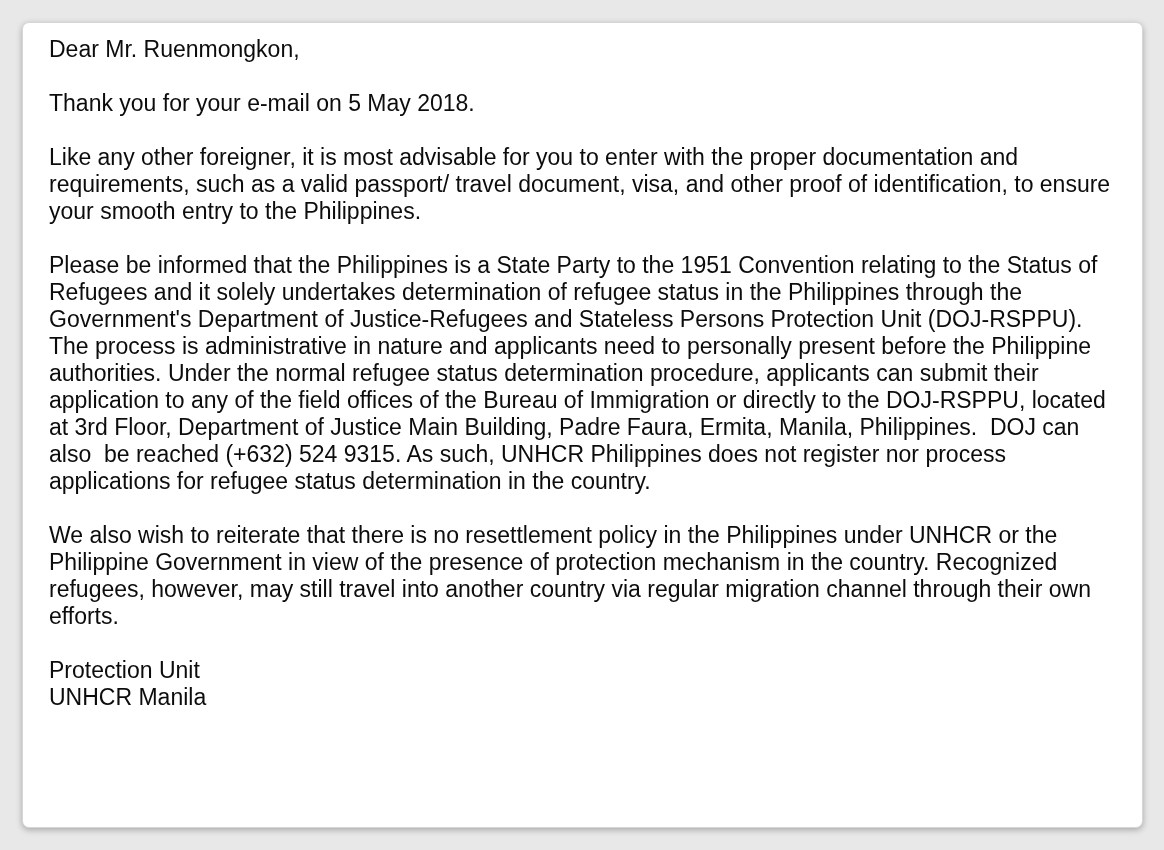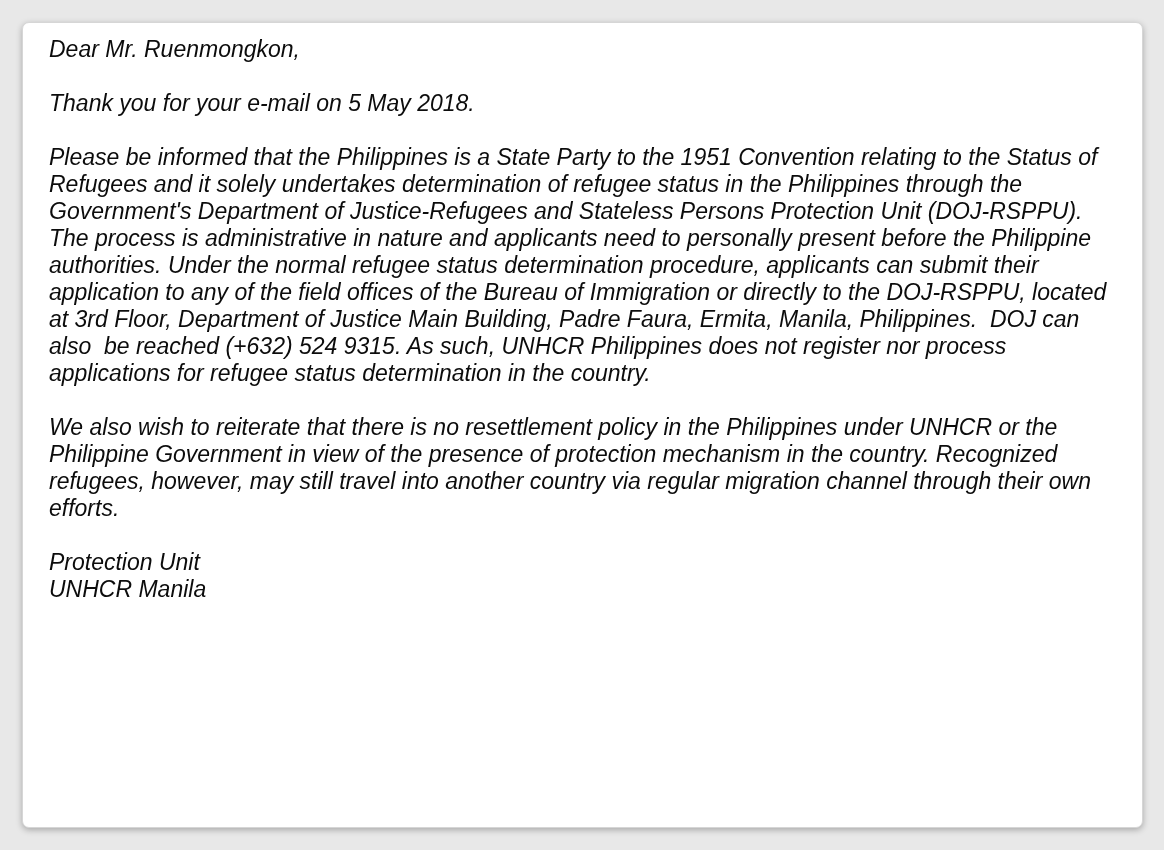--- a/index.html
+++ b/index.html
@@ -32,33 +32,35 @@
     padding: 13px 10px 9px 26px;
     font-family: "Liberation Sans", sans-serif;
     font-size: 23px;
     line-height: 27px;
     color: #0c0c0c;
     overflow: hidden;
   }
   .para {
     margin: 0 0 27px 0;
     white-space: pre-wrap;
-    font-style: italic;
   }
   .para:last-child {
     margin-bottom: 0;
   }
 </style>
 </head>
 <body>
 
 <div class="page">
   <div class="card">
     <p class="para">Dear Mr. Ruenmongkon,</p>
     <p class="para">Thank you for your e-mail on 5 May 2018.</p>
+    <p class="para">Like any other foreigner, it is most advisable for you to enter with the proper documentation and
+requirements, such as a valid passport/ travel document, visa, and other proof of identification, to ensure
+your smooth entry to the Philippines.</p>
     <p class="para">Please be informed that the Philippines is a State Party to the 1951 Convention relating to the Status of
 Refugees and it solely undertakes determination of refugee status in the Philippines through the
 Government's Department of Justice-Refugees and Stateless Persons Protection Unit (DOJ-RSPPU).
 The process is administrative in nature and applicants need to personally present before the Philippine
 authorities. Under the normal refugee status determination procedure, applicants can submit their
 application to any of the field offices of the Bureau of Immigration or directly to the DOJ-RSPPU, located
 at 3rd Floor, Department of Justice Main Building, Padre Faura, Ermita, Manila, Philippines.  DOJ can
 also  be reached (+632) 524 9315. As such, UNHCR Philippines does not register nor process
 applications for refugee status determination in the country.</p>
     <p class="para">We also wish to reiterate that there is no resettlement policy in the Philippines under UNHCR or the

